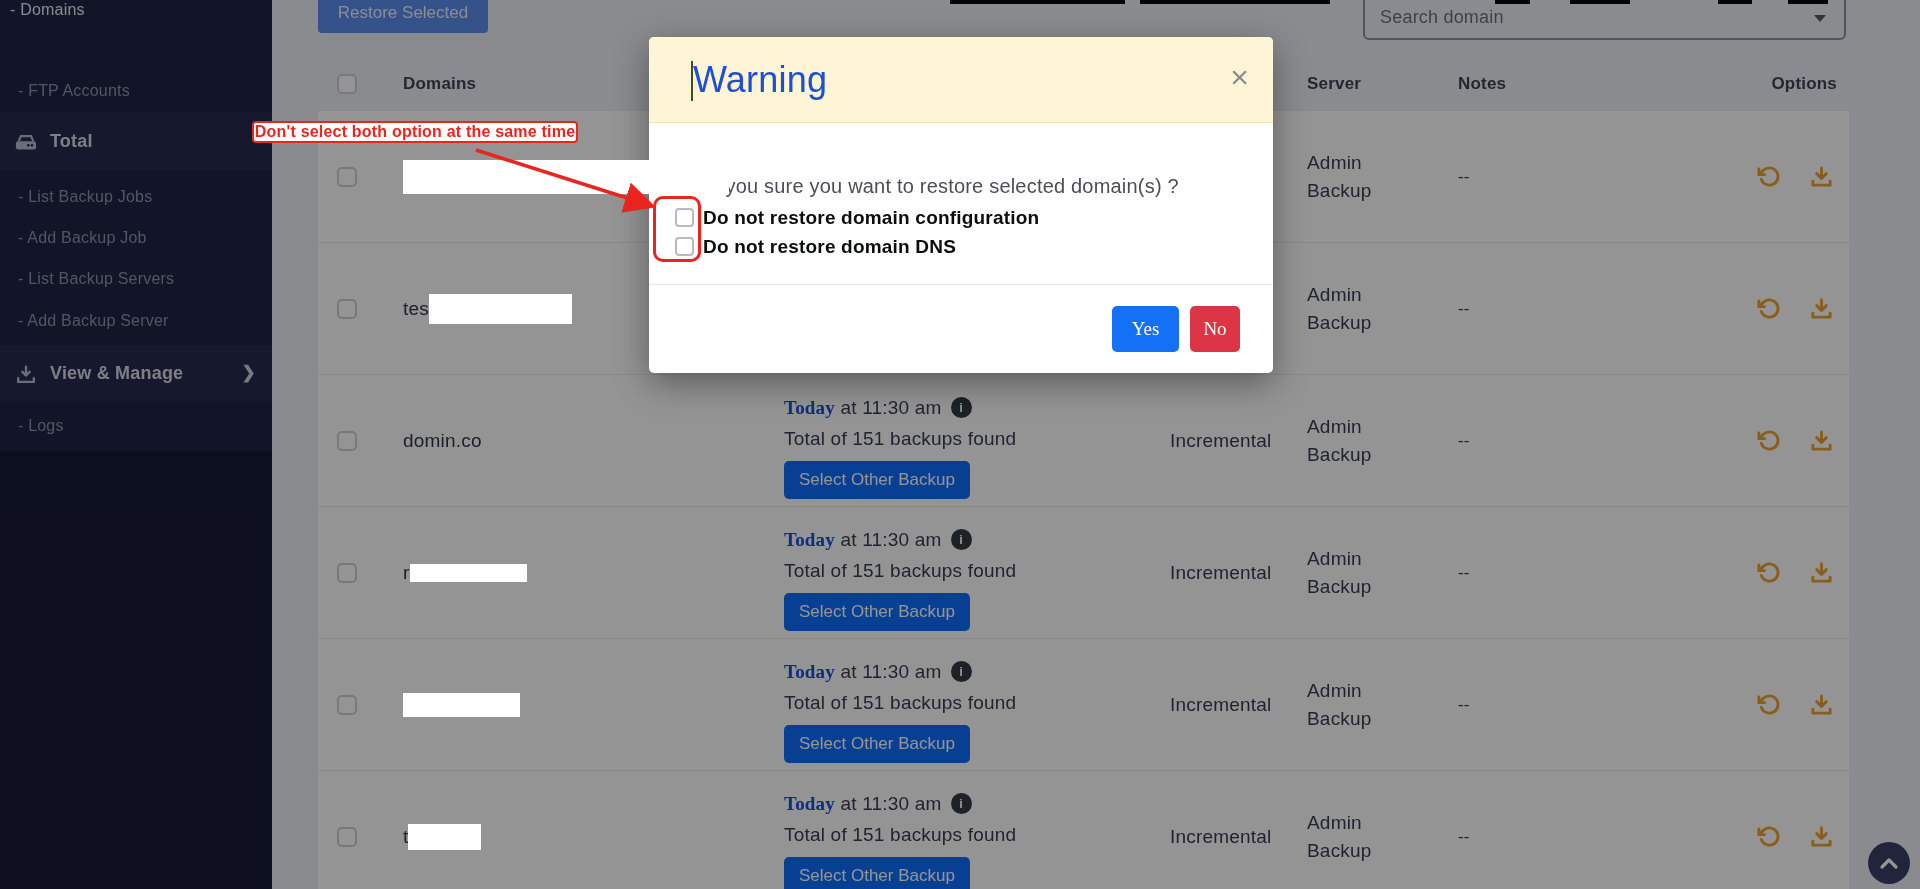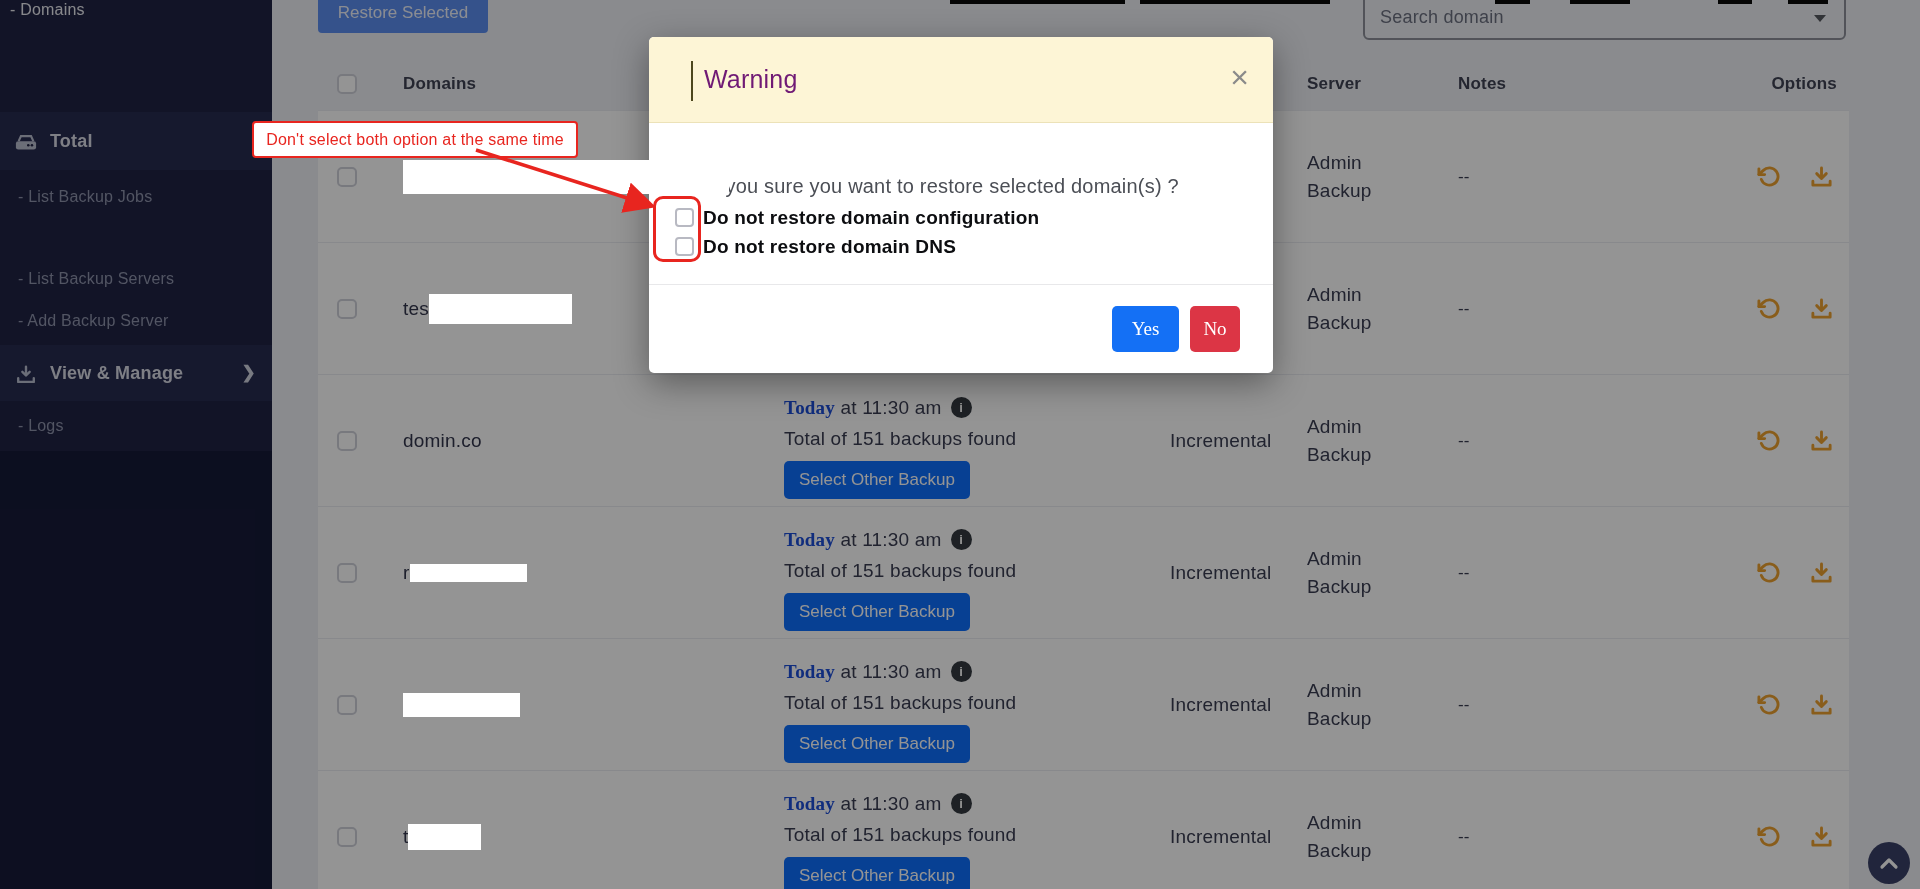--- a/index.html
+++ b/index.html
@@ -73,71 +73,73 @@
   
   #scroll-top { position:absolute; left:1868px; top:842px; width:42px; height:42px;
       border-radius:50%; background:#3a4168; display:flex; align-items:center;
       justify-content:center; cursor:pointer; z-index:5; }
   
   #modal { position:absolute; left:649px; top:37px; width:624px; z-index:20; background:#fff;
       border-radius:5px; box-shadow:0 10px 34px rgba(0,0,0,.38); }
   #modal-header { height:86px; background:#fdf5d6; border-bottom:1px solid #ece2b8;
       border-radius:5px 5px 0 0; position:relative; display:flex; align-items:center;
       padding-left:44px; }
-  #modal-title { font-size:25px; color:#701a75;margin-left:11px; }
+  #modal-title { font-size:36px; color:#1d4ed8; }
   #title-cursor { position:absolute; left:42px; top:24px; width:2px; height:40px; background:#4d471d; }
   #modal-close { position:absolute; right:24px; top:24px; font-size:32px; line-height:32px;
       color:#8a8a8a; background:none; border:none; cursor:pointer; font-family:inherit; }
   #modal-body { padding:52px 40px 12px 39px; }
   #modal-message { font-size:20px; color:#4b4e55; margin-bottom:5px; }
   .cb-row { display:flex; align-items:center; gap:9px; height:29px; margin-left:-26px; padding-left:13px; }
   .cb-box { width:19px; height:19px; border:2px solid #b8b9c2; border-radius:4px;
       background:#fff; cursor:pointer; flex:none; }
   .cb-label { font-size:19px; font-weight:bold; color:#0c0d10; }
   #modal-footer { border-top:1px solid #e8e8ea; margin-top:11px; padding:21px 33px 21px 0;
       display:flex; justify-content:flex-end; gap:11px; }
   .btn { border:none; border-radius:5px; color:#fff; font-size:19px; font-family:Liberation Serif, serif;
       height:46px; cursor:pointer; }
   #btn-yes { background:#1470f5; width:67px; }
   #btn-no  { background:#dc3545; width:50px; }
   
-  #annotation-box { position:absolute; left:252px; top:121px; width:326px; height:37px;
+  #annotation-box { position:absolute; left:252px; top:121px; width:326px; height:22px;
       background:#fff; border:2px solid #e8251f; border-radius:4px; color:#e8251f;
-      font-size:16px; display:flex; align-items:center; justify-content:center; z-index:30; }
+      font-size:16px; display:flex; align-items:center; justify-content:center; z-index:30;font-weight:bold; }
   #annotation-arrow { position:absolute; left:460px; top:138px; z-index:30; }
   #annotation-rect { position:absolute; left:653px; top:196px; width:48px; height:66px;
       border:3px solid #e8251f; border-radius:10px; z-index:30; }
 </style>
 </head>
 <body>
 
 <div id="app">
 
   <nav id="sidebar">
     <div class="sb-panel sb-panel1"></div>
     <div class="sb-head-band sb-band-backup"></div>
     <div class="sb-panel sb-panel2"></div>
     <div class="sb-head-band sb-band-view"></div>
     <div class="sb-panel sb-panel3"></div>
 
     <div class="sb-item active" style="top:-7px">- Domains</div>
+    <div class="sb-item" style="top:74px">- FTP Accounts</div>
 
     <div class="sb-header" style="top:123px">
       <span class="sb-icon">
         <svg viewBox="0 0 24 24" width="22" height="22">
             <rect x="1" y="10" width="22" height="9" rx="2.5" fill="#b9bdcf"></rect>
             <circle cx="18.5" cy="14.5" r="1.4" fill="#1f2344"></circle>
             <circle cx="14.5" cy="14.5" r="1.4" fill="#1f2344"></circle>
             <path d="M4 10 L6.5 4.5 h11 L20 10" fill="none" stroke="#b9bdcf" stroke-width="2.4"></path>
           </svg>
       </span>
       <span>Total</span>
     </div>
 
     <div class="sb-item" style="top:180px">- List Backup Jobs</div>
+    <div class="sb-item" style="top:221px">- Add Backup Job</div>
     <div class="sb-item" style="top:262px">- List Backup Servers</div>
     <div class="sb-item" style="top:304px">- Add Backup Server</div>
 
     <div class="sb-header" style="top:355px">
       <span class="sb-icon">
         <svg viewBox="0 0 24 24" width="22" height="22" fill="none" stroke="#b9bdcf" stroke-width="2.6" stroke-linecap="round" stroke-linejoin="round">
             <path d="M12 3v9"></path>
             <path d="M8 8.5l4 4 4-4"></path>
             <path d="M3.5 15.5v4h17v-4"></path>
           </svg>

